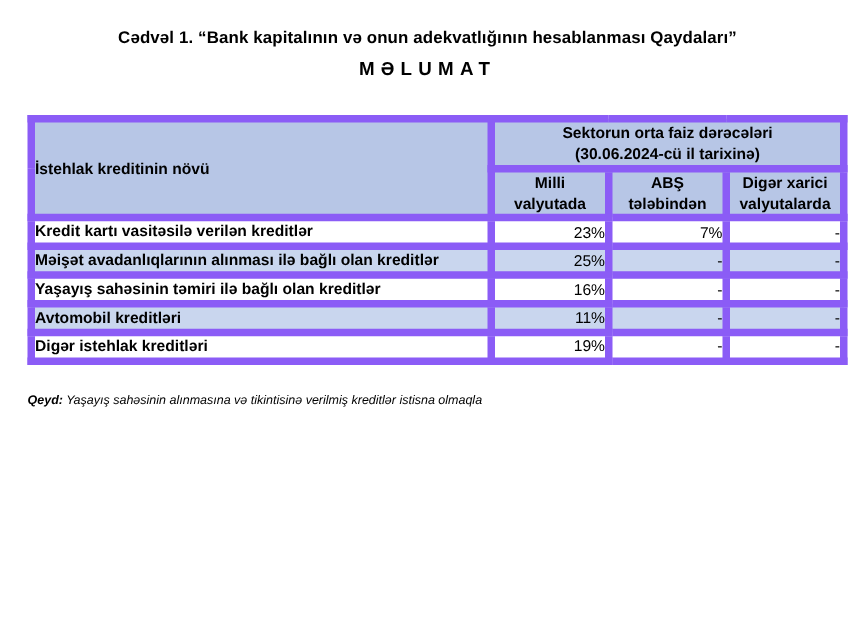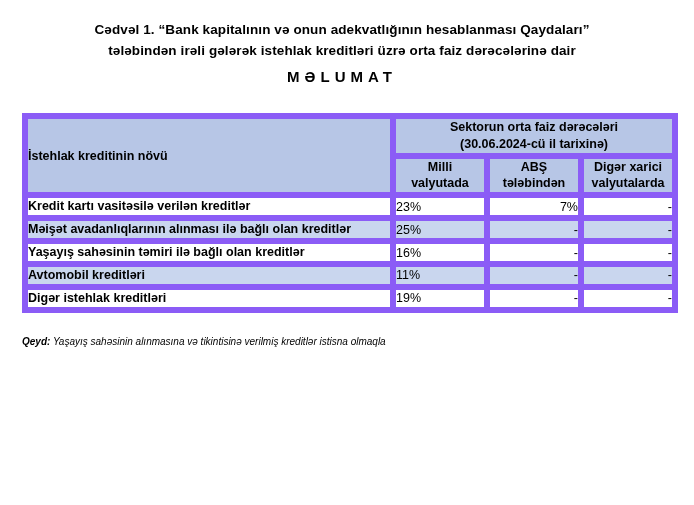--- a/index.html
+++ b/index.html
@@ -69,21 +69,21 @@
   .cell-label {
     font-weight: bold;
     font-size: 12.5px;
     text-align: left;
     padding: 7px 8px;
     line-height: 1.35;
     vertical-align: middle;
   }
   .cell-val {
     font-size: 12.5px;
-    text-align: left;
+    text-align: right;
     vertical-align: middle;
     padding: 7px 6px;
   }
   .cell-dash {
     font-size: 12.5px;
     text-align: right;
     vertical-align: middle;
     padding: 7px 12px 7px 6px;
   }
   tr.shade .cell-label,
@@ -112,21 +112,20 @@
   .col-usd { width: 94px; }
   .col-other { width: 94px; }
 </style>
 </head>
 <body>
 
 <div class="page">
 
   <div class="title-block">
     <div class="title-line">Cədvəl 1. “Bank kapitalının və onun adekvatlığının hesablanması Qaydaları”</div>
-    <div class="title-line">tələbindən irəli gələrək istehlak kreditləri üzrə orta faiz dərəcələrinə dair</div>
     <div class="subtitle">MƏLUMAT</div>
   </div>
 
   <table class="data">
     <colgroup>
       <col class="col-type">
       <col class="col-milli">
       <col class="col-usd">
       <col class="col-other">
     </colgroup>

